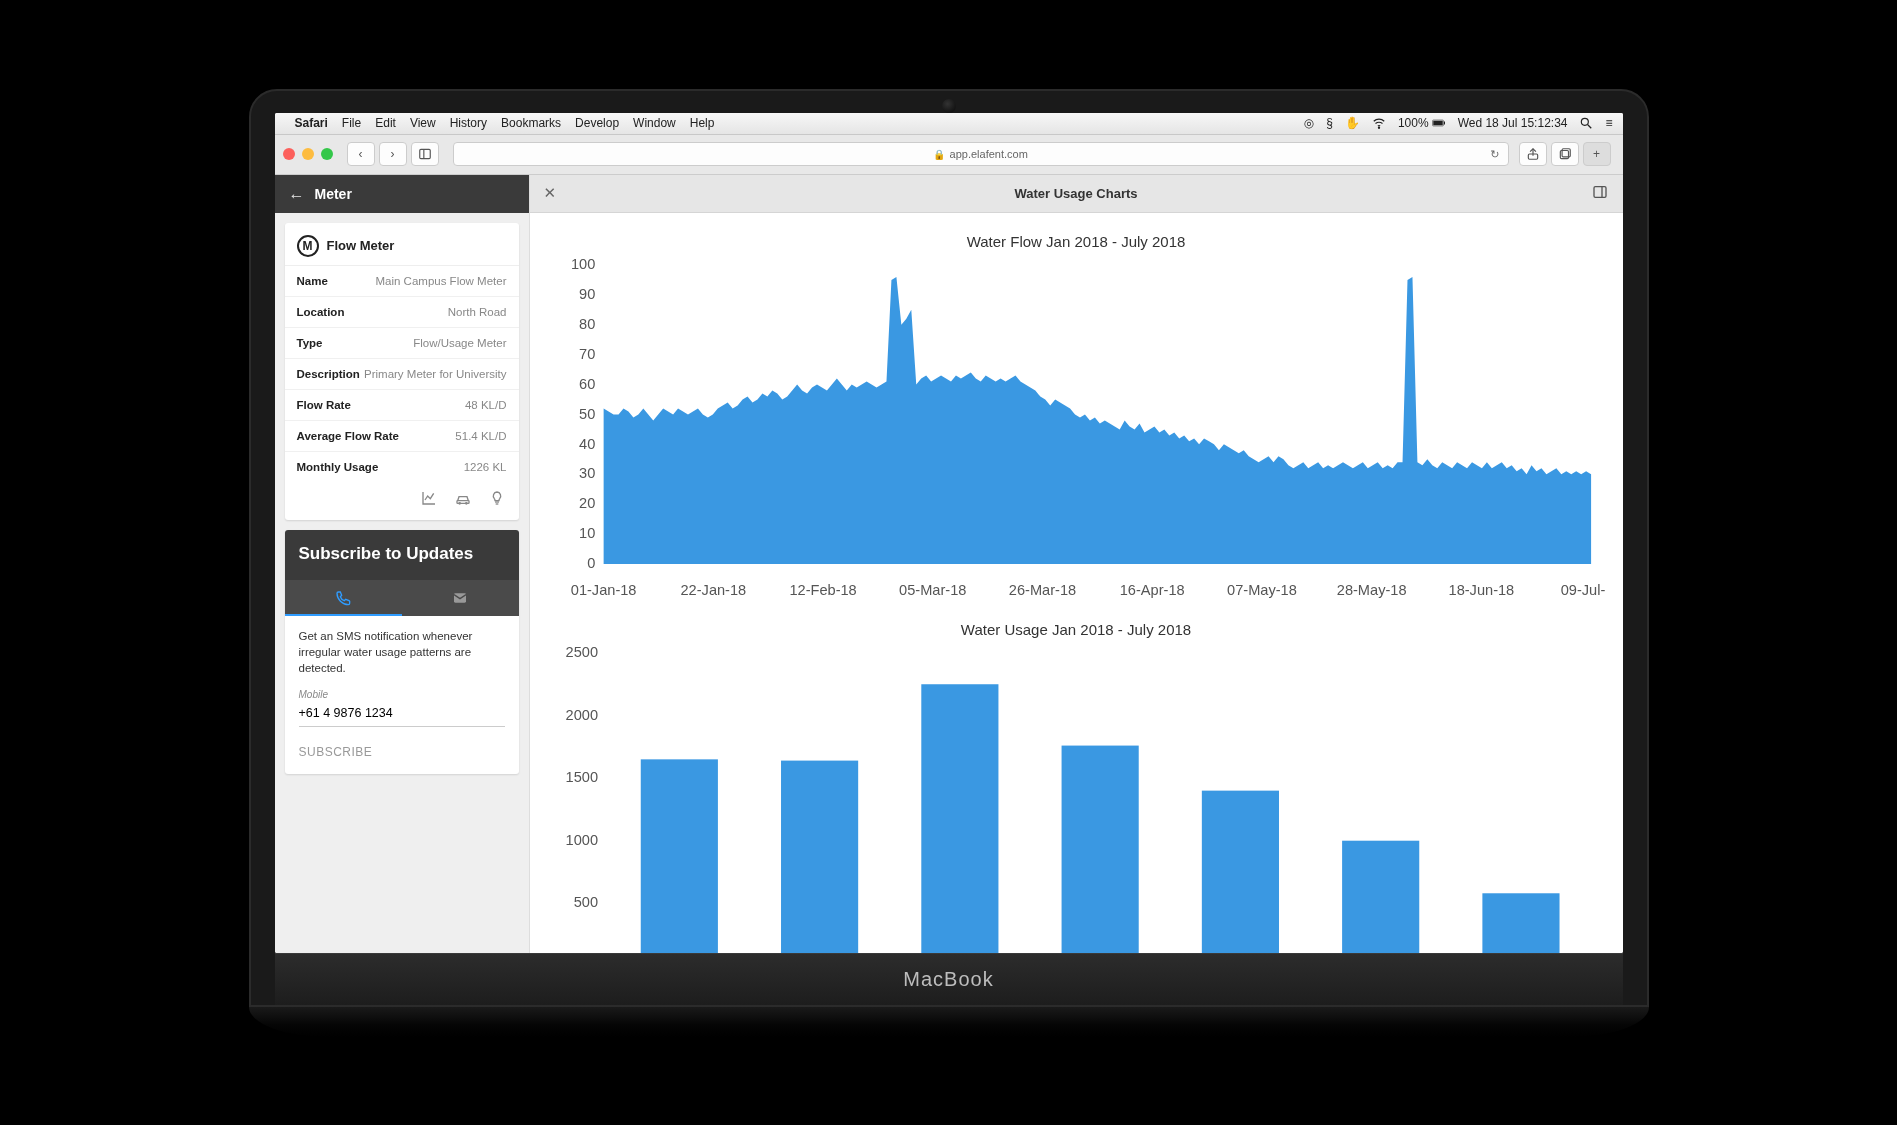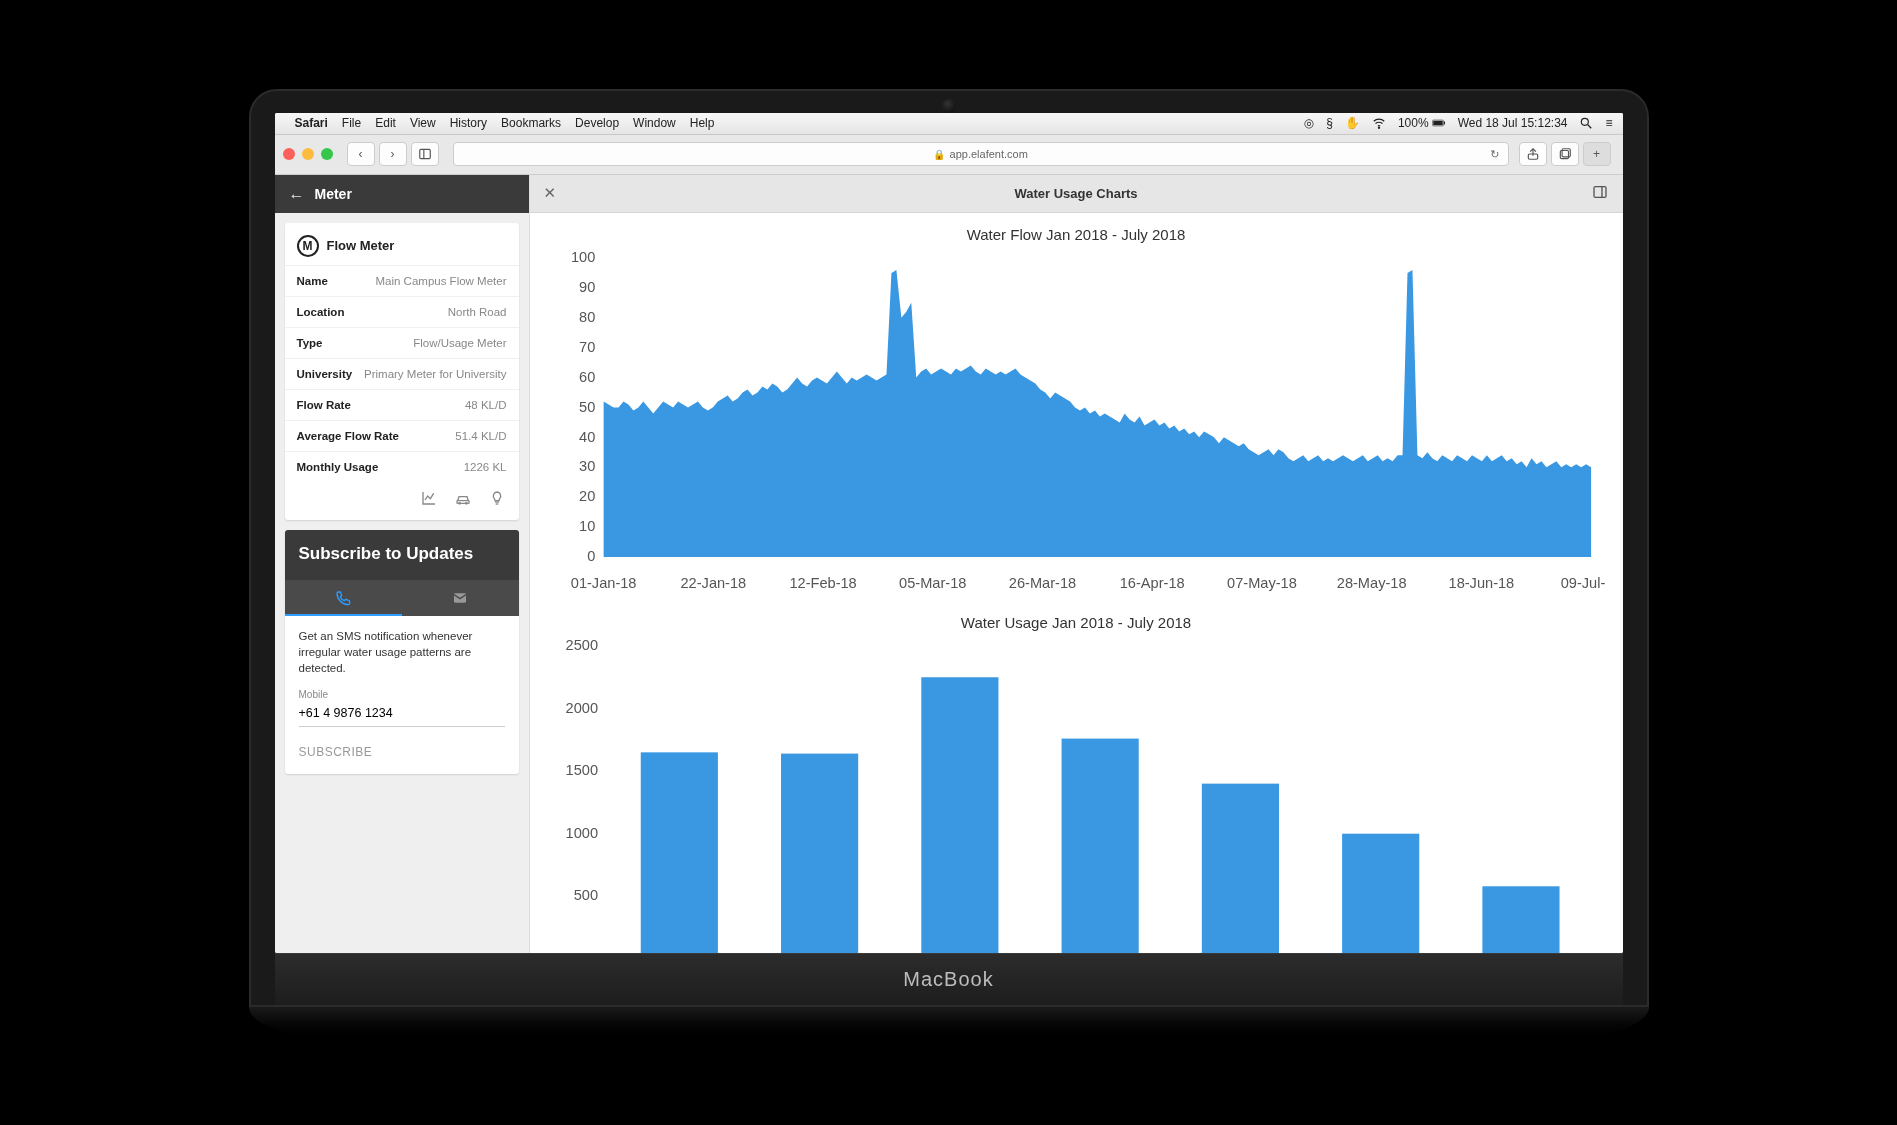--- a/index.html
+++ b/index.html
@@ -48,31 +48,31 @@
 .card-actions svg { width:16px; height:16px; }
 
 .dark-card { background:#fff; margin:0 10px 10px; border-radius:3px; box-shadow:0 1px 2px rgba(0,0,0,.12); overflow:hidden; }
 .dark-header { background:#3a3a3a; color:#fff; padding:14px 14px 16px; font-size:17px; font-weight:600; }
 .tabs { display:flex; }
 .tab { flex:1; height:36px; display:flex; align-items:center; justify-content:center; background:#4a4a4a; color:#999; position:relative; }
 .tab.active { color:#2f9cff; }
 .tab.active::after { content:""; position:absolute; bottom:0; left:0; right:0; height:2px; background:#2f9cff; }
 .sub-body { padding:12px 14px 14px; font-size:11.5px; color:#333; line-height:1.4; }
 .input-group { margin-top:12px; }
-.input-label { font-size:10px; color:#888; }
+.input-label { font-size:10px; color:#888;font-style:italic; }
 .input-field { width:100%; border:none; border-bottom:1px solid #ccc; font-size:12.5px; padding:4px 0 6px; outline:none; background:transparent; }
 .subscribe-btn { margin-top:18px; font-size:12px; letter-spacing:.5px; color:#999; font-weight:500; background:none; border:none; cursor:pointer; }
 
 .main { flex:1; display:flex; flex-direction:column; background:#fff; }
 .main-header { height:38px; background:#e6e6e6; display:flex; align-items:center; padding:0 14px; color:#555; font-size:13px; border-bottom:1px solid #d5d5d5; }
 .main-header .close { font-size:15px; margin-right:auto; color:#666; }
 .main-header .title { position:absolute; left:50%; transform:translateX(-50%); font-weight:600; color:#333; }
 .main-header .panel-icon { margin-left:auto; }
 
-.chart-zone { flex:1; padding:7px 18px 14px; overflow:auto; }
+.chart-zone { flex:1; padding:14px 18px 14px; overflow:auto; }
 .chart-title { text-align:center; font-size:15px; color:#333; margin:6px 0 8px; }
 .chart-box { position:relative; }
 svg.chart { width:100%; display:block; }
 .axis-text { font-size:10.5px; fill:#555; }
 .bar { fill:#3a98e2; }
 .area { fill:#3a98e2; }
 
 .laptop-base { height:52px; background:linear-gradient(#2c2c2c,#1d1d1d); display:flex; align-items:center; justify-content:center; color:#bdbdbd; font-size:20px; border-top:1px solid #3a3a3a; letter-spacing:1px; font-family: "Helvetica Neue", Arial; }
 .laptop-base span { font-weight:300; }
 .laptop-foot { height:30px; background:linear-gradient(#1a1a1a,#050505 60%,#000); border-radius:0 0 80px 80px / 0 0 30px 30px; box-shadow: 0 18px 26px rgba(0,0,0,.6); }
@@ -181,21 +181,21 @@
                 </div>
                 <div class="row">
                   <span class="label">Location</span>
                   <span class="value">North Road</span>
                 </div>
                 <div class="row">
                   <span class="label">Type</span>
                   <span class="value">Flow/Usage Meter</span>
                 </div>
                 <div class="row">
-                  <span class="label">University</span>
+                  <span class="label">Description</span>
                   <span class="value">Primary Meter for University</span>
                 </div>
                 <div class="row">
                   <span class="label">Flow Rate</span>
                   <span class="value">48 KL/D</span>
                 </div>
                 <div class="row">
                   <span class="label">Average Flow Rate</span>
                   <span class="value">51.4 KL/D</span>
                 </div>

